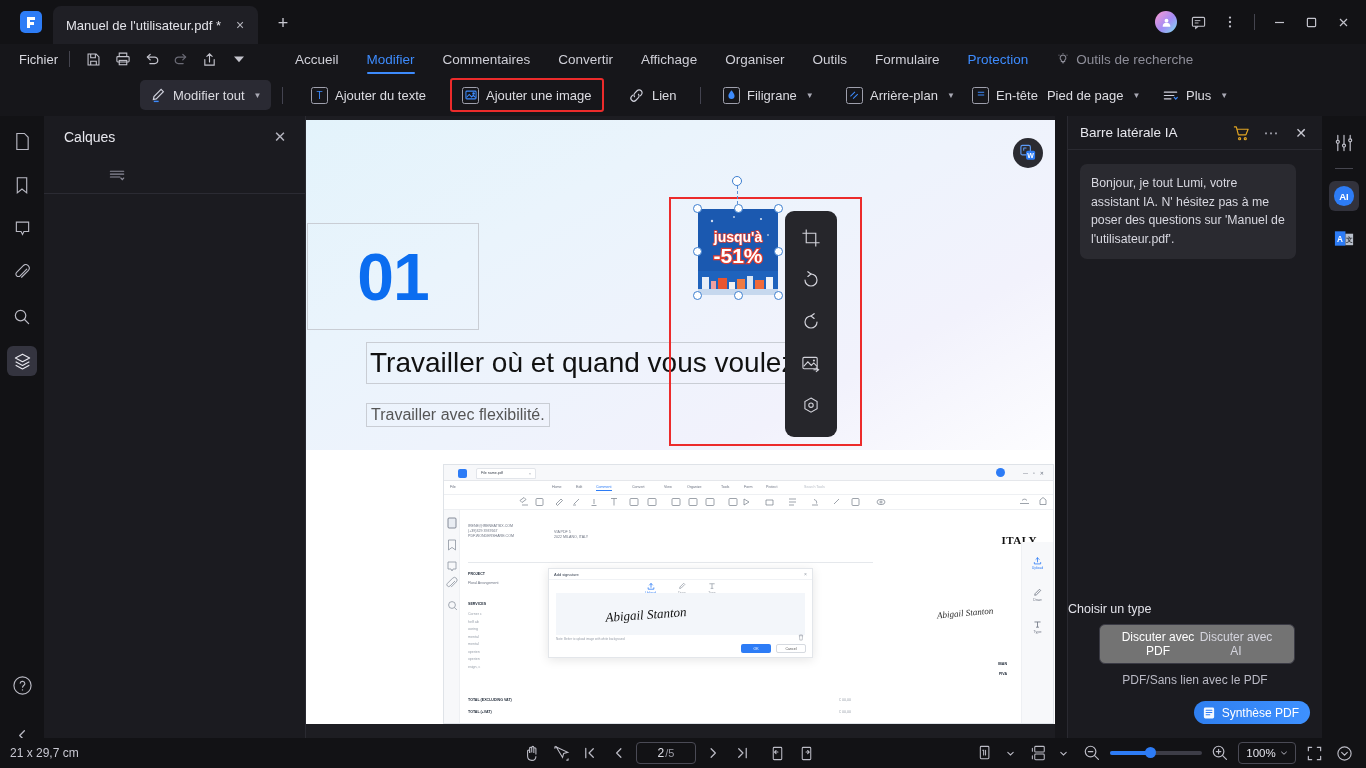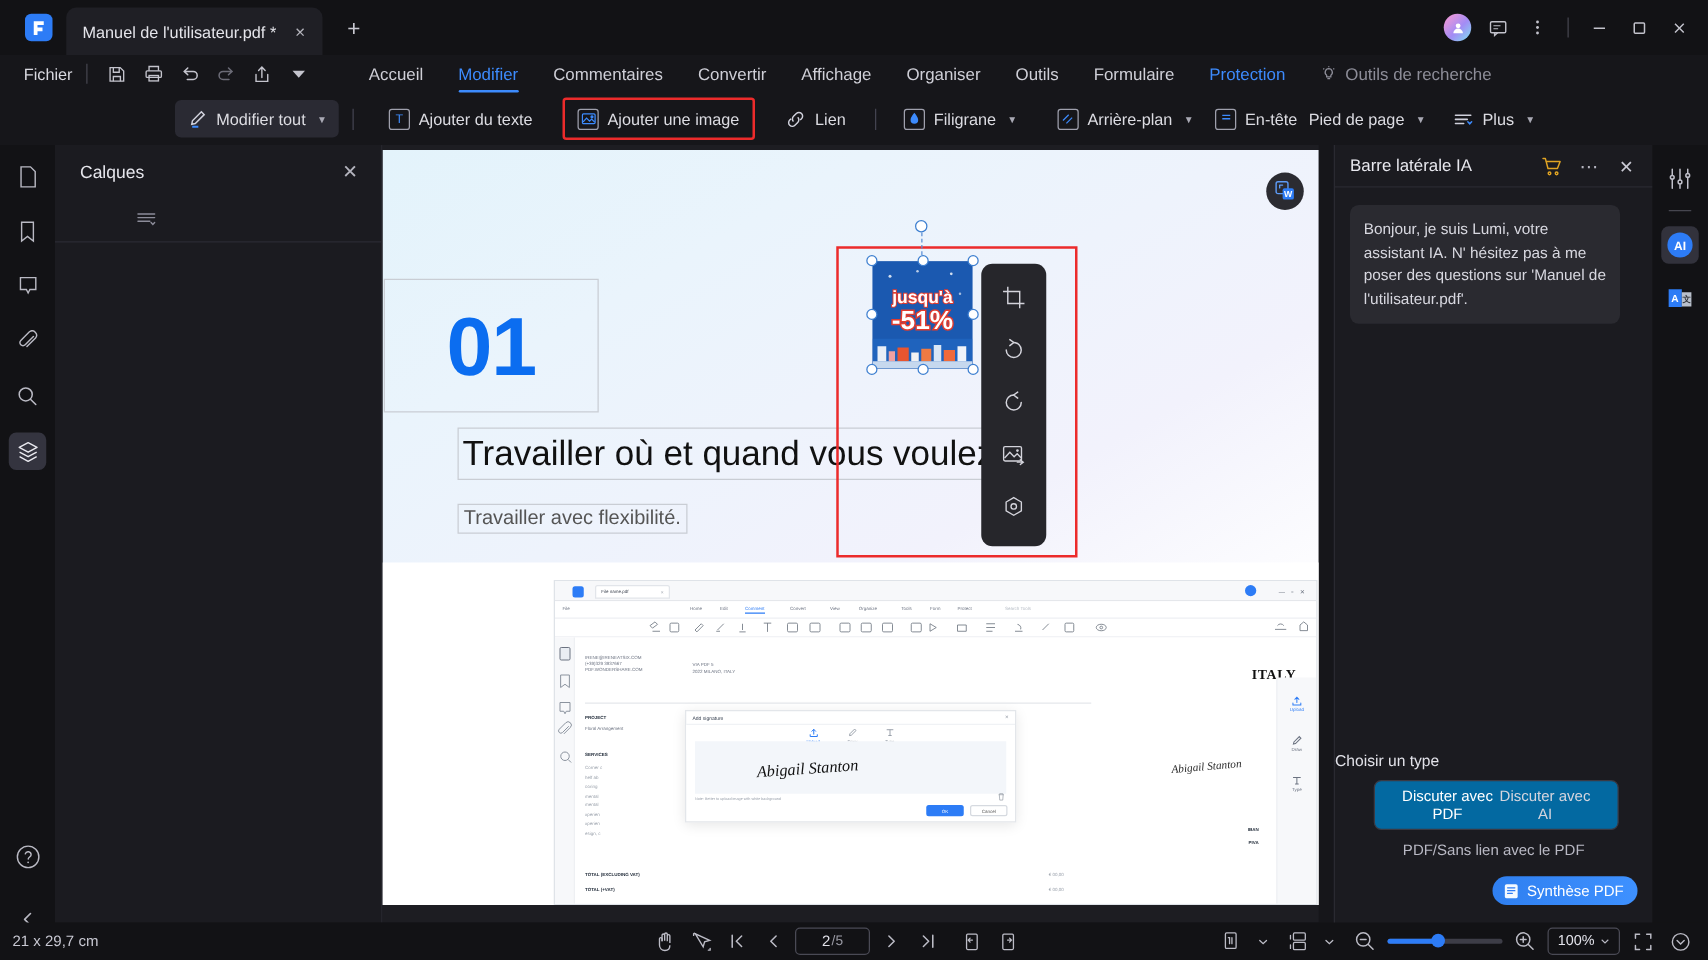--- a/index.html
+++ b/index.html
@@ -149,21 +149,21 @@
   
   .ai { position:absolute; left:1067px; top:116px; width:255px; height:652px; background:#1b1b20;
         border-left:1px solid #2a2a31; }
   .ai-head { position:relative; height:34px; border-bottom:1px solid #2a2a31; }
   .ai-title { position:absolute; left:12px; top:9px; font-size:13.5px; color:#e8e8ee; }
   .ai-head-ic { position:absolute; top:8px; width:18px; height:18px; display:flex; align-items:center;
                 justify-content:center; cursor:pointer; color:#b5b5c0; }
   .ai-bubble { position:absolute; left:12px; top:48px; width:216px; background:#2a2a30; border-radius:7px;
                padding:10px 11px; font-size:12.3px; line-height:1.52; color:#d8d8e0; }
   .ai-choose { position:absolute; left:0; right:0; top:486px; text-align:left; font-size:12.5px; color:#e2e2e9; }
-  .seg { position:absolute; left:31px; top:508px; width:196px; height:38px; background:#0369a1;
+  .seg { position:absolute; left:31px; top:508px; width:196px; height:38px; background:#737373;
          border:1px solid #3a3a44; border-radius:6px; display:flex; padding:19px; }
   .seg-opt { flex:1; border-radius:4px; display:flex; align-items:center; justify-content:center;
              text-align:center; font-size:12px; color:#d5d5de; line-height:1.2; cursor:pointer; }
   .seg-opt.sel { background:#7448f3; color:#fff; }
   .ai-note { position:absolute; left:0; right:0; top:557px; text-align:center; font-size:12px; color:#b9b9c4; }
   .synth { position:absolute; right:12px; top:585px; height:23px; padding:0 11px 0 8px; border-radius:12px;
            background:linear-gradient(90deg,#2f7ff0,#3e91ff); display:flex; align-items:center; gap:6px;
            font-size:12px; color:#fff; cursor:pointer; }
   .ai-input { position:absolute; left:12px; top:624px; width:235px; height:74px; background:#242429;
               border:1px solid #3a3a44; border-radius:7px; }
@@ -717,21 +717,21 @@
         <svg width="17" height="17" viewBox="0 0 18 18" fill="none" stroke="#e0a423" stroke-width="1.25" stroke-linecap="round" stroke-linejoin="round">
             <path d="M1.5 2h2l2.2 8.4h8L16 4.5H4"></path>
             <circle cx="7" cy="14.5" r="1.1"></circle>
             <circle cx="13" cy="14.5" r="1.1"></circle>
           </svg>
       </div>
       <div class="ai-head-ic" style="right:42px;font-size:15px;color:#b5b5c0">⋯</div>
       <div class="ai-head-ic" style="right:12px;font-size:14px;color:#c9c9d3">✕</div>
     </div>
 
-    <div class="ai-bubble">Bonjour, je suis Lumi, votre assistant IA. N' hésitez pas à me poser des questions sur 'Manuel de l'utilisateur.pdf'.</div>
+    <div class="ai-bubble">Bonjour, je tout Lumi, votre assistant IA. N' hésitez pas à me poser des questions sur 'Manuel de l'utilisateur.pdf'.</div>
 
     <div class="ai-choose">Choisir un type</div>
     <div class="seg">
       <div class="seg-opt sel">Discuter avec PDF</div>
       <div class="seg-opt">Discuter avec AI</div>
     </div>
     <div class="ai-note">PDF/Sans lien avec le PDF</div>
 
     <div class="synth">
       <span style="display:flex">

